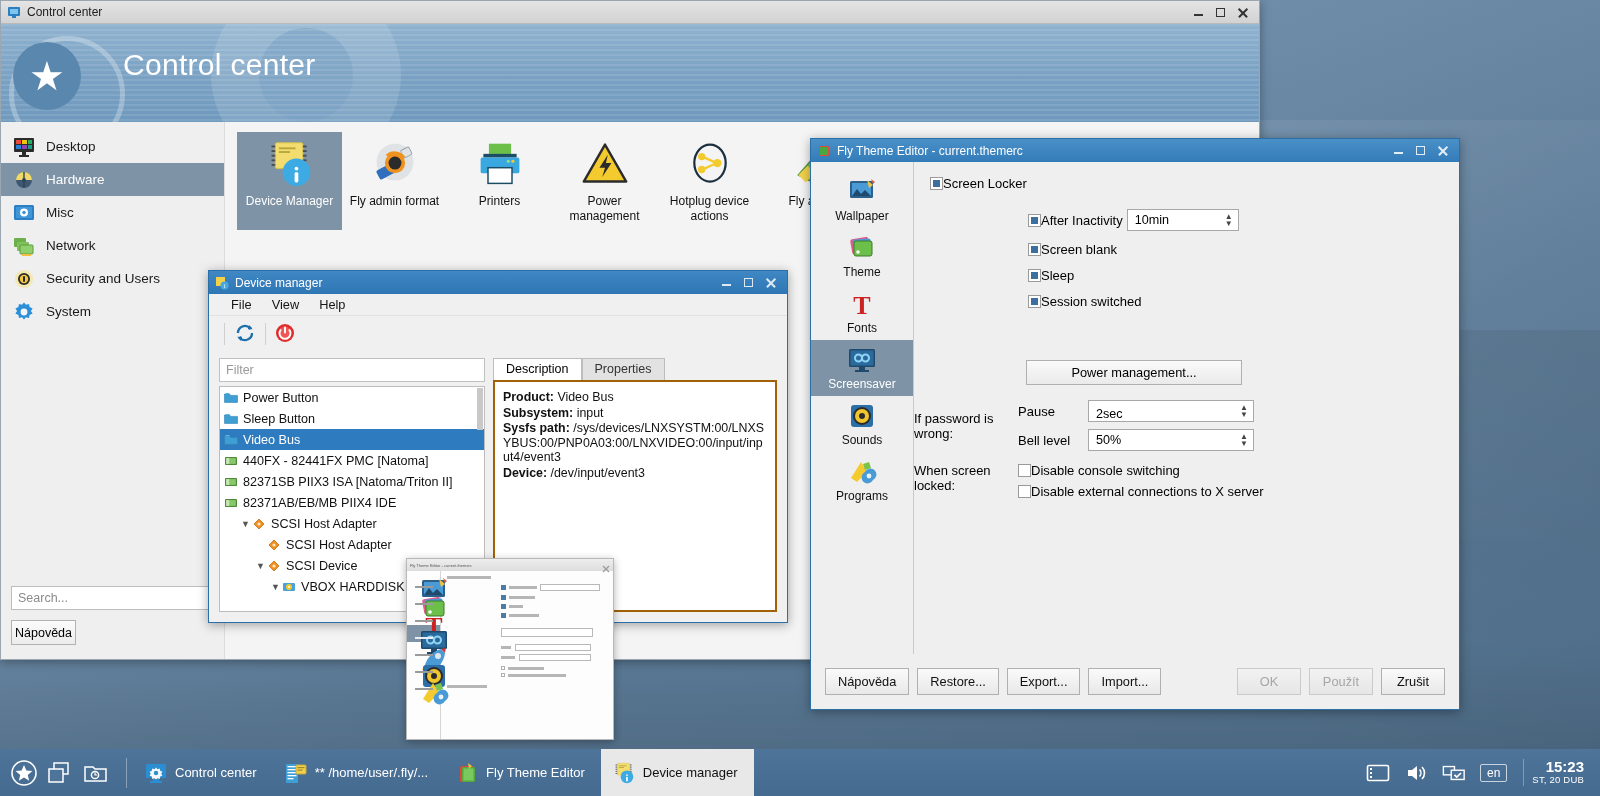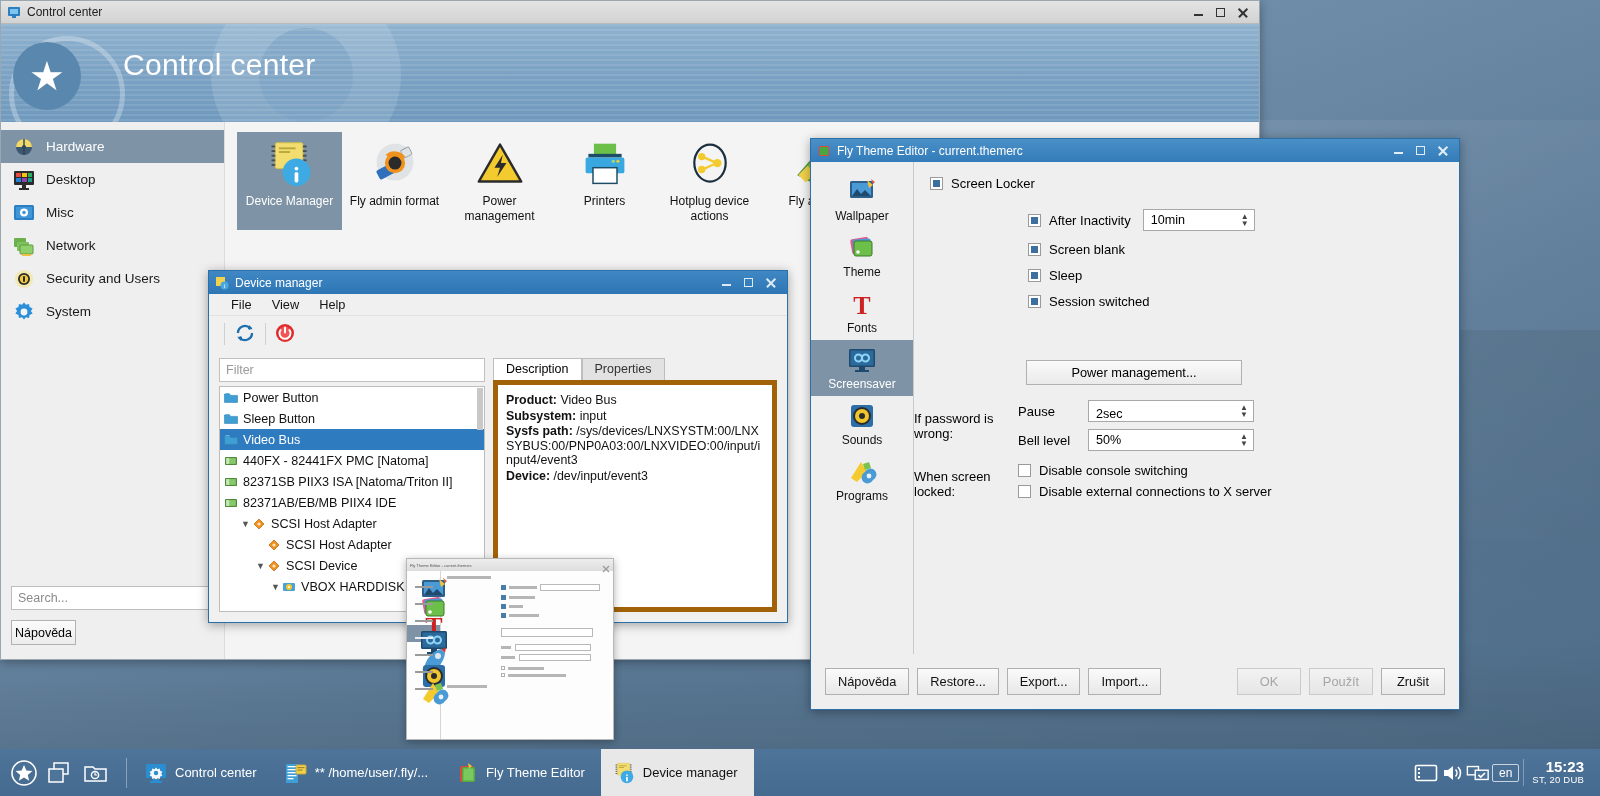--- a/index.html
+++ b/index.html
@@ -110,39 +110,39 @@
   .dm-ind { display:inline-block; }
   .dm-arrow { width: 13px; text-align:center; font-size: 9px; color:#555; }
   .dm-node-ico { width: 14px; height: 12px; margin-right: 5px; flex:none; }
   #dm-scroll { position:absolute; right: 1px; top: 1px; width: 6px; height: 42px;
       background: #c8c8c8; }
   #dm-right { flex:1; display:flex; flex-direction:column; }
   .dm-tabs { display:flex; height: 22px; }
   .dm-tab { padding: 3px 12px 2px 12px; font-size: 12.5px; border: 1px solid #bdbdbd;
       border-bottom: none; background: #e2e2e2; color:#333; }
   .dm-tab.active { background: #fff; color:#000000; }
-  #dm-desc { flex:1; border: 5px solid #a16207; background: #fff; padding: 8px 8px;
+  #dm-desc { flex:1; border: 2px solid #a16207; background: #fff; padding: 8px 8px;
       font-size: 12.4px; line-height: 1.17; color:#111; }
   #dm-desc b { font-weight: bold; }
   #dm-desc .dl { margin-bottom: 1px; word-break: break-all; }
 
   
   #theme-editor { left: 810px; top: 138px; width: 650px; height: 572px;
       border: 1px solid #2b6fa8; background: #efefef; }
   #te-titlebar { background: linear-gradient(180deg,#4a90c8,#337cb9); color:#fff; }
   #te-body { display:flex; height: calc(100% - 23px - 55px); }
   #te-sidebar { width: 103px; padding-top: 10px; border-right: 1px solid #c9c9c9;
       background: #efefef; }
   .te-item { text-align:center; padding: 5px 2px 5px 2px; cursor: default; }
   .te-item.sel { background: #7e93a6; }
   .te-item.sel .te-label { color:#fff; }
   .te-ico { height: 30px; display:flex; align-items:center; justify-content:center; }
   .te-label { font-size: 12px; color:#111; margin-top: 2px; }
   #te-panel { flex:1; padding: 14px 16px 0 16px; position: relative; font-size: 13px; }
-  .cbrow { display:flex; align-items:center; gap: 8px; margin-bottom: 11px; }
+  .cbrow { display:flex; align-items:center; gap: 0; margin-bottom: 11px; }
   .cb { width: 13px; height: 13px; border: 1px solid #9a9a9a; background:#fff;
       position: relative; flex: none; }
   .cb.partial::after { content:''; position:absolute; inset: 2px; background:#3c6e9f; }
   .cb.empty::after { content: none; }
   .spin { height: 22px; border: 1px solid #a8a8a8; background:#fff; display:flex;
       align-items:center; padding-left: 7px; font-size: 12.6px; position: relative; }
   .spin .arrows { position:absolute; right: 4px; top: 2px; bottom: 2px; width: 10px;
       display:flex; flex-direction: column; justify-content:center; align-items:center;
       font-size: 8px; line-height: 7px; color: #444; }
   #te-pm-btn { position:absolute; left: 112px; top: 198px; width: 216px; height: 25px;
@@ -181,21 +181,21 @@
       color:#fff; }
   #tb-launchers { display:flex; align-items:center; gap: 8px; padding: 0 10px; }
   .tb-launch { width: 28px; height: 28px; display:flex; align-items:center; justify-content:center; }
   #tb-sep { width:1px; height: 30px; background: rgba(255,255,255,0.35); margin: 0 6px; }
   #tb-tasks { display:flex; align-items:center; flex: 1; height: 47px; }
   .task { display:flex; align-items:center; gap: 8px; height: 47px; padding: 0 16px 0 12px;
       font-size: 13px; color:#fff; max-width: 175px; }
   .task.active { background: #e8e8e8; color:#111; }
   .task-ico { width: 22px; height: 22px; flex:none; }
   .task-lbl { white-space:nowrap; overflow:hidden; text-overflow:ellipsis; }
-  #tb-tray { display:flex; align-items:center; gap: 2px; padding-right: 12px; }
+  #tb-tray { display:flex; align-items:center; gap: 14px; padding-right: 12px; }
   .tray-ico { width: 24px; height: 22px; display:flex; align-items:center; justify-content:center; }
   #tb-kbd { border: 1px solid rgba(255,255,255,0.7); padding: 1px 6px; font-size: 12px;
       border-radius: 2px; }
   #tb-clock { text-align:right; line-height: 1.08; padding-left: 8px; border-left: 1px solid rgba(255,255,255,0.3);
       margin-left: 2px; padding-right: 4px; }
   #tb-time { font-size: 15px; font-weight: bold; }
   #tb-date { font-size: 9.5px; letter-spacing: 0.2px; }
 </style>
 </head>
 <body>
@@ -226,42 +226,42 @@
     <div class="ghost-gear2"></div>
     <div class="stripes"></div>
     <div class="ghost-ring"></div>
     <div class="badge">★</div>
     <div class="bnr-title">Control center</div>
   </div>
 
   <div id="cc-body">
     <div id="cc-sidebar">
       <div id="cc-nav">
-          <div class="cc-nav-item sel">
-            <span class="nav-ico"><svg width="22" height="22" viewBox="0 0 22 22">
-                <circle cx="11" cy="11" r="8" fill="#3f5871"></circle>
-                <path d="M3 11a8 8 0 0 1 16 0z" fill="#f0d96b"></path>
-                <path d="M11 3v16" stroke="#2e4459" stroke-width="1.4"></path>
-                <circle cx="11" cy="11" r="2" fill="#2e4459"></circle>
-              </svg></span>
-            <span>Hardware</span>
-          </div>
           <div class="cc-nav-item">
             <span class="nav-ico"><svg width="22" height="22" viewBox="0 0 22 22">
                 <rect x="1" y="2" width="20" height="14" rx="1" fill="#2b2b2b"></rect>
                 <rect x="3" y="4" width="5" height="4" fill="#e84c3d"></rect>
                 <rect x="9" y="4" width="5" height="4" fill="#f1c40f"></rect>
                 <rect x="15" y="4" width="4" height="4" fill="#27ae60"></rect>
                 <rect x="3" y="9" width="5" height="4" fill="#2980d9"></rect>
                 <rect x="9" y="9" width="5" height="4" fill="#8e44ad"></rect>
                 <rect x="15" y="9" width="4" height="4" fill="#16a085"></rect>
                 <rect x="9" y="16" width="4" height="3" fill="#2b2b2b"></rect>
                 <rect x="6" y="19" width="10" height="2" fill="#2b2b2b"></rect>
               </svg></span>
             <span>Desktop</span>
+          </div>
+          <div class="cc-nav-item sel">
+            <span class="nav-ico"><svg width="22" height="22" viewBox="0 0 22 22">
+                <circle cx="11" cy="11" r="8" fill="#3f5871"></circle>
+                <path d="M3 11a8 8 0 0 1 16 0z" fill="#f0d96b"></path>
+                <path d="M11 3v16" stroke="#2e4459" stroke-width="1.4"></path>
+                <circle cx="11" cy="11" r="2" fill="#2e4459"></circle>
+              </svg></span>
+            <span>Hardware</span>
           </div>
           <div class="cc-nav-item">
             <span class="nav-ico"><svg width="22" height="22" viewBox="0 0 22 22">
                 <rect x="1" y="3" width="20" height="15" rx="1.5" fill="#2b7fc4"></rect>
                 <rect x="3" y="5" width="16" height="11" fill="#3f97da"></rect>
                 <circle cx="11" cy="10.5" r="4" fill="#fff"></circle>
                 <circle cx="11" cy="10.5" r="1.8" fill="#3f97da"></circle>
               </svg></span>
             <span>Misc</span>
           </div>
@@ -332,38 +332,38 @@
                 <circle cx="26" cy="25" r="11" fill="#f0931e"></circle>
                 <circle cx="26" cy="25" r="7" fill="#2b2b2b"></circle>
                 <path d="M17 17a13 13 0 0 1 19 2" stroke="#f0931e" stroke-width="3" fill="none"></path>
               </svg>
             </div>
             <div class="tile-label">Fly admin format</div>
           </div>
           <div class="cc-tile">
             <div class="tile-icon">
               <svg width="48" height="48" viewBox="0 0 52 52">
-                <path d="M26 5 L49 45 H3 Z" fill="#f4cb2e" stroke="#2b2b2b" stroke-width="2.6" stroke-linejoin="round"></path>
-                <path d="M29 16 l-9 14 h6 l-3 10 l10-15 h-6 z" fill="#2b2b2b"></path>
-              </svg>
-            </div>
-            <div class="tile-label">Power management</div>
-          </div>
-          <div class="cc-tile">
-            <div class="tile-icon">
-              <svg width="48" height="48" viewBox="0 0 52 52">
                 <rect x="14" y="4" width="24" height="12" fill="#6cc04a"></rect>
                 <rect x="8" y="15" width="36" height="4" fill="#1d4c66"></rect>
                 <rect x="5" y="19" width="42" height="17" rx="2" fill="#3aa8e0"></rect>
                 <circle cx="40" cy="23" r="1.7" fill="#f4cb2e"></circle>
                 <circle cx="35" cy="23" r="1.7" fill="#a0dd7a"></circle>
                 <rect x="13" y="30" width="26" height="17" fill="#fff" stroke="#1d4c66" stroke-width="1.6"></rect>
               </svg>
             </div>
             <div class="tile-label">Printers</div>
+          </div>
+          <div class="cc-tile">
+            <div class="tile-icon">
+              <svg width="48" height="48" viewBox="0 0 52 52">
+                <path d="M26 5 L49 45 H3 Z" fill="#f4cb2e" stroke="#2b2b2b" stroke-width="2.6" stroke-linejoin="round"></path>
+                <path d="M29 16 l-9 14 h6 l-3 10 l10-15 h-6 z" fill="#2b2b2b"></path>
+              </svg>
+            </div>
+            <div class="tile-label">Power management</div>
           </div>
           <div class="cc-tile">
             <div class="tile-icon">
               <svg width="48" height="48" viewBox="0 0 52 52">
                 <ellipse cx="26" cy="25" rx="17" ry="20" fill="none" stroke="#1b2f3f" stroke-width="2.4"></ellipse>
                 <circle cx="17" cy="18" r="4" fill="#f4cb2e"></circle>
                 <circle cx="17" cy="32" r="4" fill="#f4cb2e"></circle>
                 <circle cx="34" cy="25" r="4.5" fill="#f4cb2e"></circle>
                 <path d="M20 19 L31 24 M20 31 L31 26" stroke="#f4cb2e" stroke-width="2.6"></path>
               </svg>
@@ -674,21 +674,21 @@
                 <span>50%</span>
                 <span class="arrows">
                     <span>▲</span>
                     <span>▼</span>
                   </span>
               </span>
             </div>
           </div>
         </div>
 
-        <div style="display:flex; align-items:center; margin-top:12px;">
+        <div style="display:flex; margin-top:12px;">
           <div style="width:104px; font-size:13px;">When screen locked:</div>
           <div style="flex:1;" id="te-locked-options">
               <div class="cbrow" style="margin-bottom: 6px;">
                 <span class="cb empty"></span>
                 <span>Disable console switching</span>
               </div>
               <div class="cbrow" style="margin-bottom: 6px;">
                 <span class="cb empty"></span>
                 <span>Disable external connections to X server</span>
               </div>

